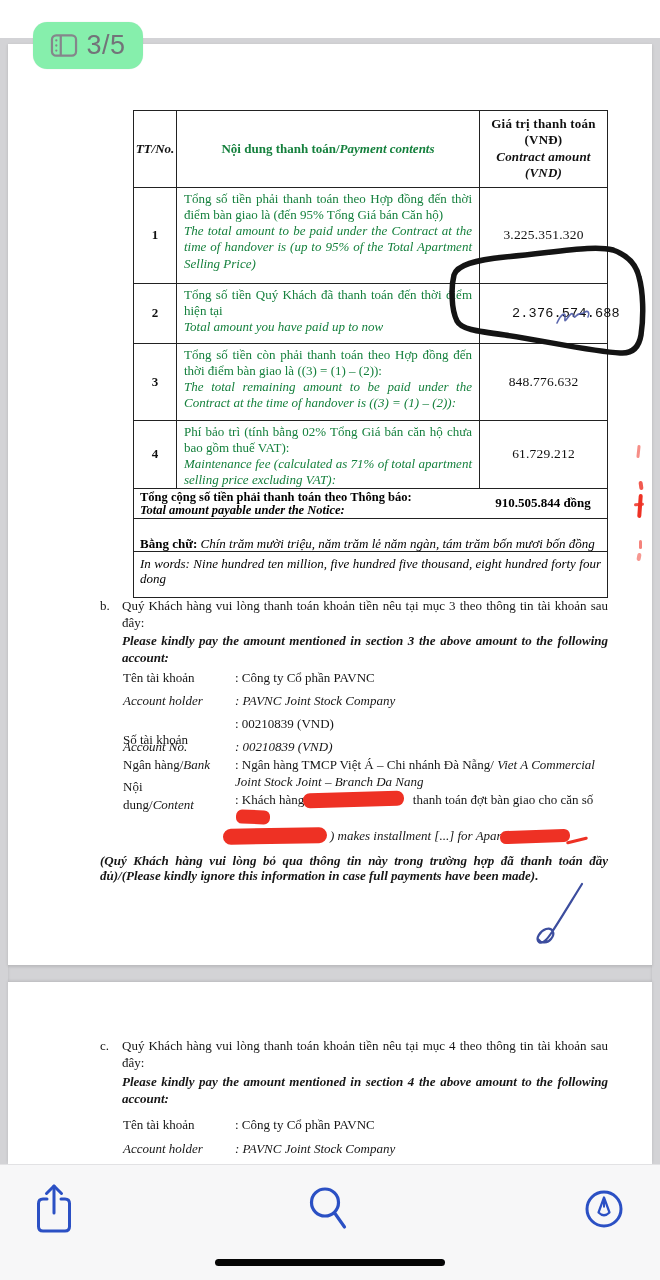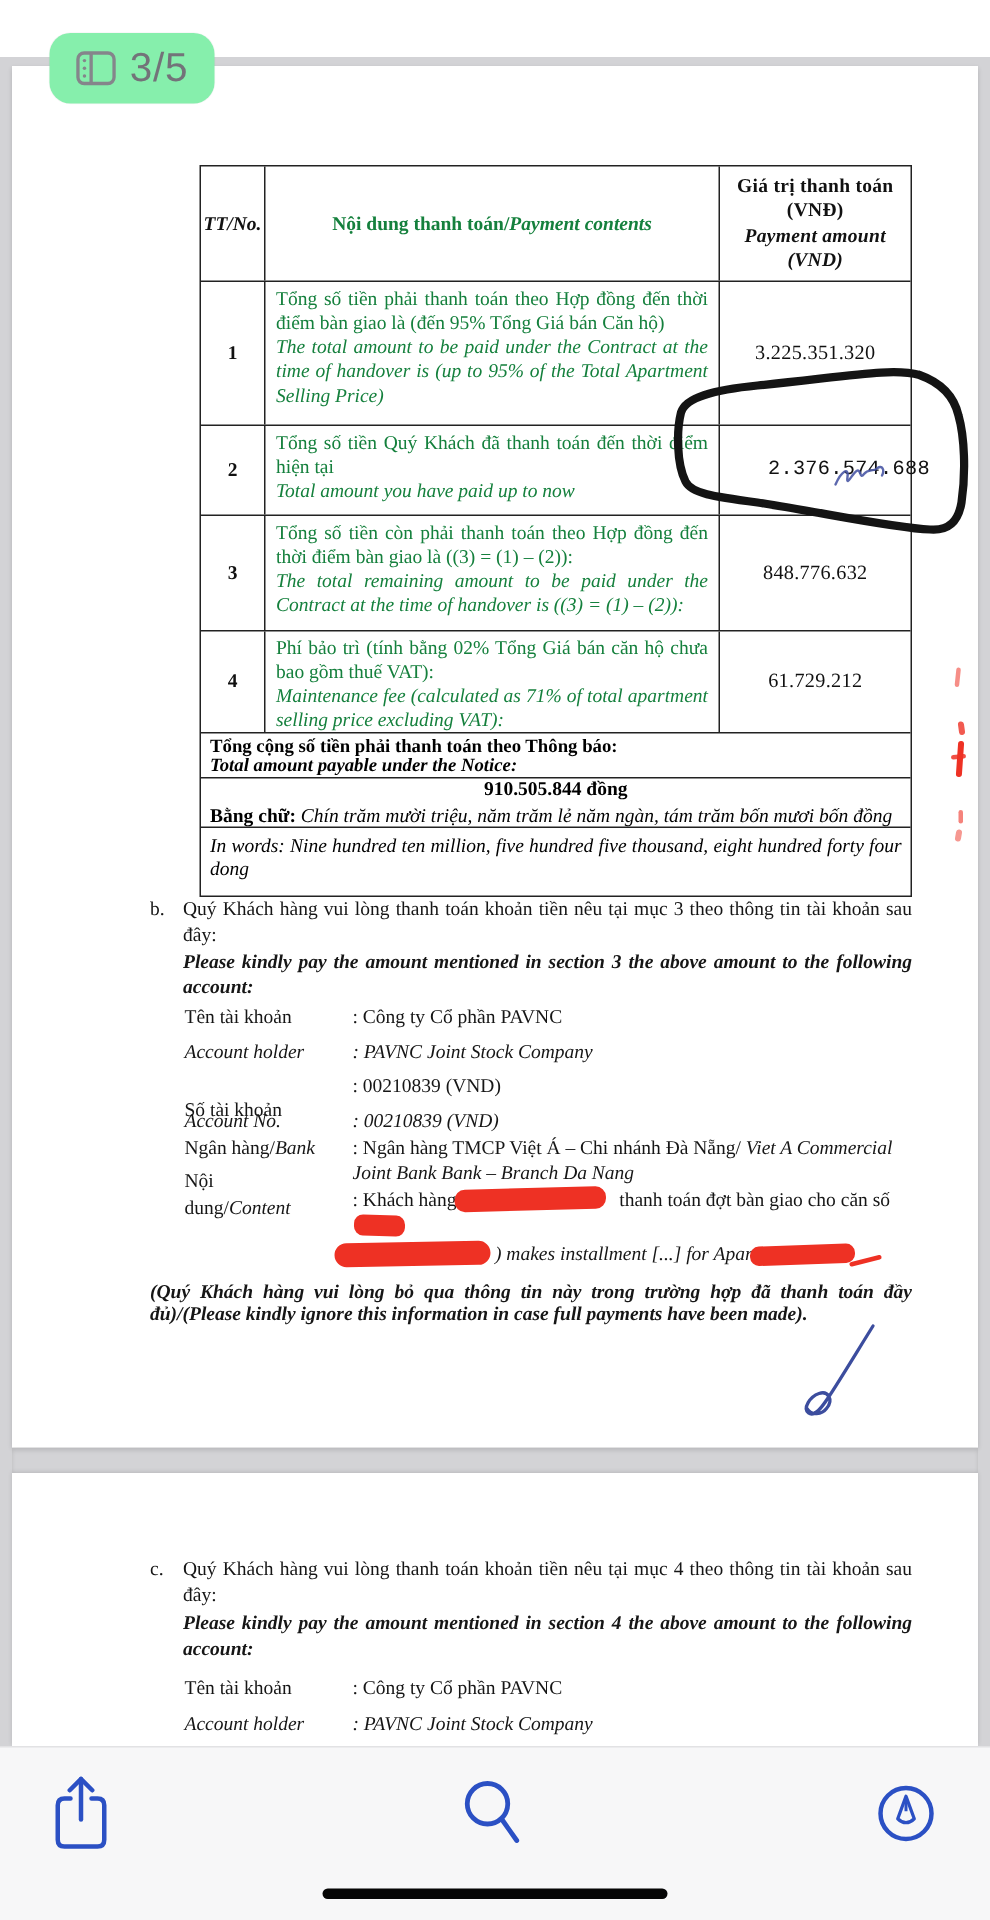--- a/index.html
+++ b/index.html
@@ -79,21 +79,21 @@
     <div class="trow hdr" style="height:75.5px;">
       <div class="c-no">
           <span class="it">TT/No.</span>
         </div>
       <div class="c-ct">
         <span><span>Nội dung thanh toán/</span><span class="ct-en">Payment contents</span></span>
       </div>
       <div class="c-amt">
         <span>Giá trị thanh toán</span>
         <span>(VNĐ)</span>
-        <span class="it">Payment amount</span>
+        <span class="it">Contract amount</span>
         <span class="it">(VND)</span>
       </div>
     </div>
 
     <div class="trow" style="height:96px;">
       <div class="c-no">1</div>
       <div class="c-ct">
         <div class="just">Tổng số tiền phải thanh toán theo Hợp đồng đến thời điểm bàn giao là (đến 95% Tổng Giá bán Căn hộ)</div>
         <div class="ct-en just">The total amount to be paid under the Contract at the time of handover is (up to 95% of the Total Apartment Selling Price)</div>
       </div>
@@ -120,21 +120,21 @@
 
     <div class="trow" style="height:68px;">
       <div class="c-no">4</div>
       <div class="c-ct">
         <div class="just">Phí bảo trì (tính bằng 02% Tổng Giá bán căn hộ chưa bao gồm thuế VAT):</div>
         <div class="ct-en just">Maintenance fee (calculated as 71% of total apartment selling price excluding VAT):</div>
       </div>
       <div class="c-amt">61.729.212</div>
     </div>
 
-    <div class="trow" style="height:30px;flex-direction:column;">
+    <div class="trow" style="height:30px;">
       <div class="tot-left">
         <div class="bd">Tổng cộng số tiền phải thanh toán theo Thông báo:</div>
         <div class="bd it">Total amount payable under the Notice:</div>
       </div>
       <div class="tot-amt">910.505.844 đồng</div>
     </div>
 
     <div class="trow foot" style="height:21px;font-size:13px;line-height:18px;">
       <span><span class="bd">Bằng chữ:</span><span class="it"> Chín trăm mười triệu, năm trăm lẻ năm ngàn, tám trăm bốn mươi bốn đồng</span></span>
     </div>
@@ -157,21 +157,21 @@
   <div class="t" style="left:123px;top:732px;">Số tài khoản</div>
   <div class="t" style="left:235px;top:716px;">: 00210839 (VND)</div>
 
   <div class="t it" style="left:123px;top:739px;">Account No.</div>
   <div class="t it" style="left:235px;top:739px;">: 00210839 (VND)</div>
 
   <div class="t" style="left:123px;top:757px;">
     <span>Ngân hàng/</span><span class="it">Bank</span>
   </div>
   <div class="t" style="left:235px;top:757px;width:374px;">
-    <span>: Ngân hàng TMCP Việt Á – Chi nhánh Đà Nẵng/ </span><span class="it">Viet A Commercial Joint Bank Bank – Branch Da Nang</span>
+    <span>: Ngân hàng TMCP Việt Á – Chi nhánh Đà Nẵng/ </span><span class="it">Viet A Commercial Joint Stock Joint – Branch Da Nang</span>
   </div>
 
   <div class="t" style="left:123px;top:779px;">Nội</div>
   <div class="t" style="left:123px;top:797px;">
     <span>dung/</span><span class="it">Content</span>
   </div>
   <div class="t" style="left:235px;top:792px;width:374px;">
     <span>: Khách hàng</span>
     <span style="display:inline-block;width:102px;height:6px;"></span>
     <span>thanh toán đợt bàn giao cho căn số</span>

